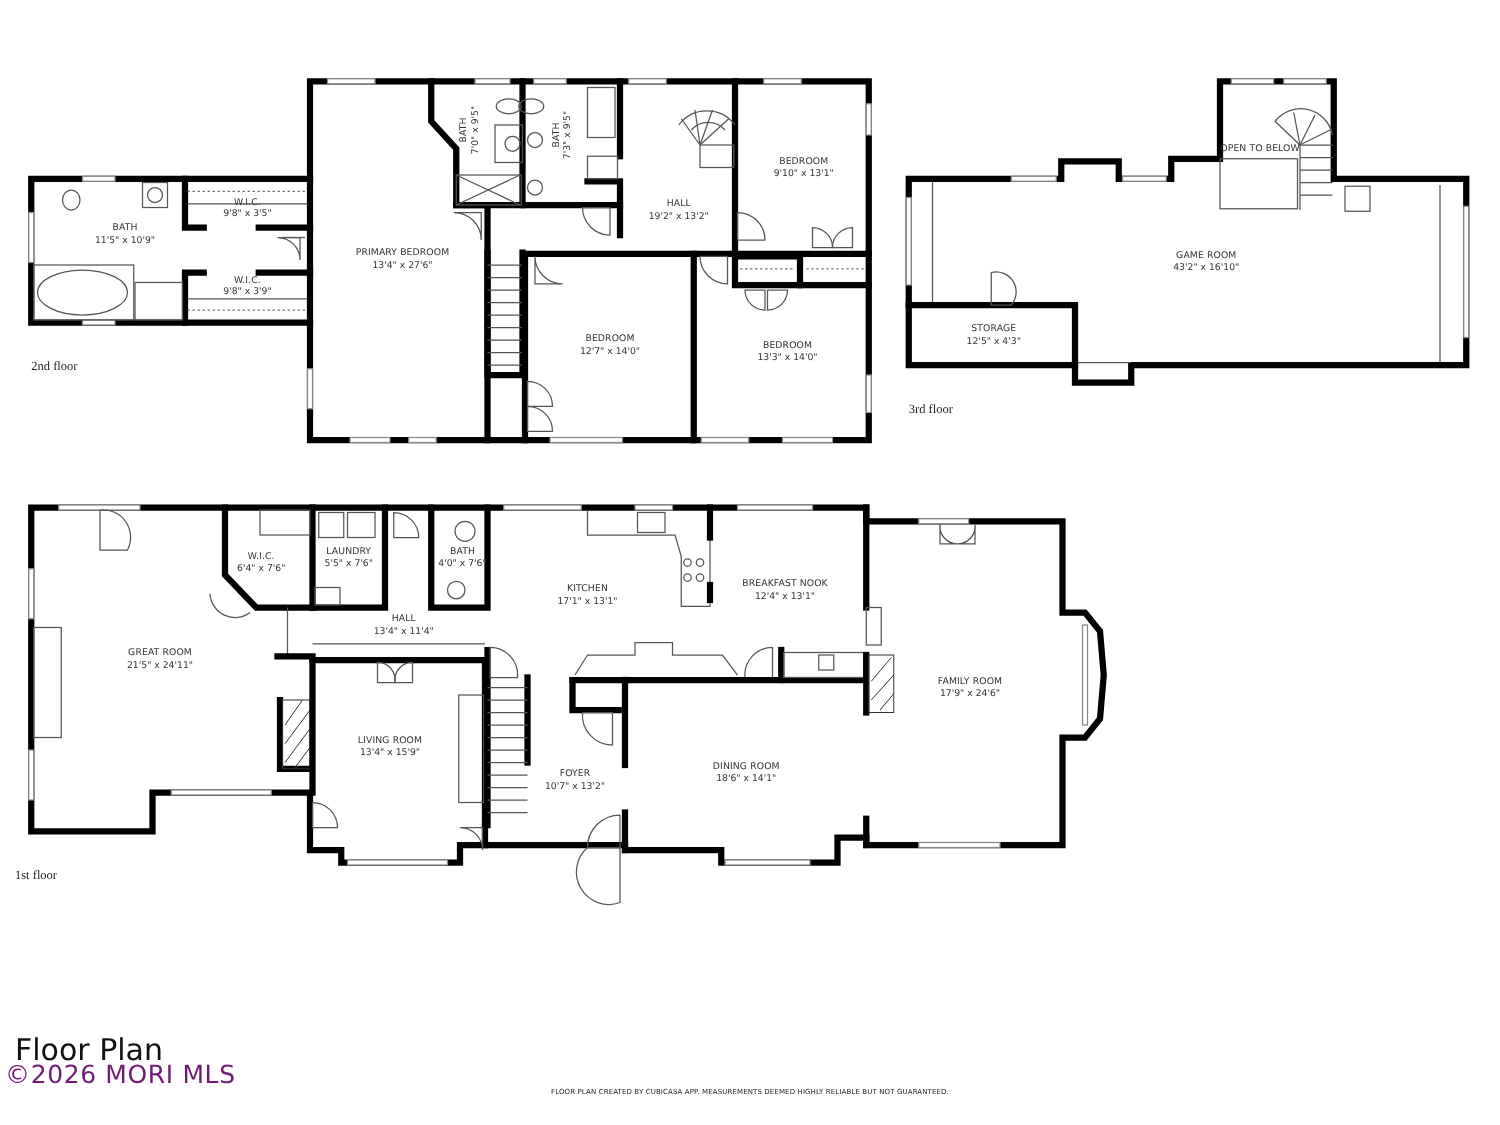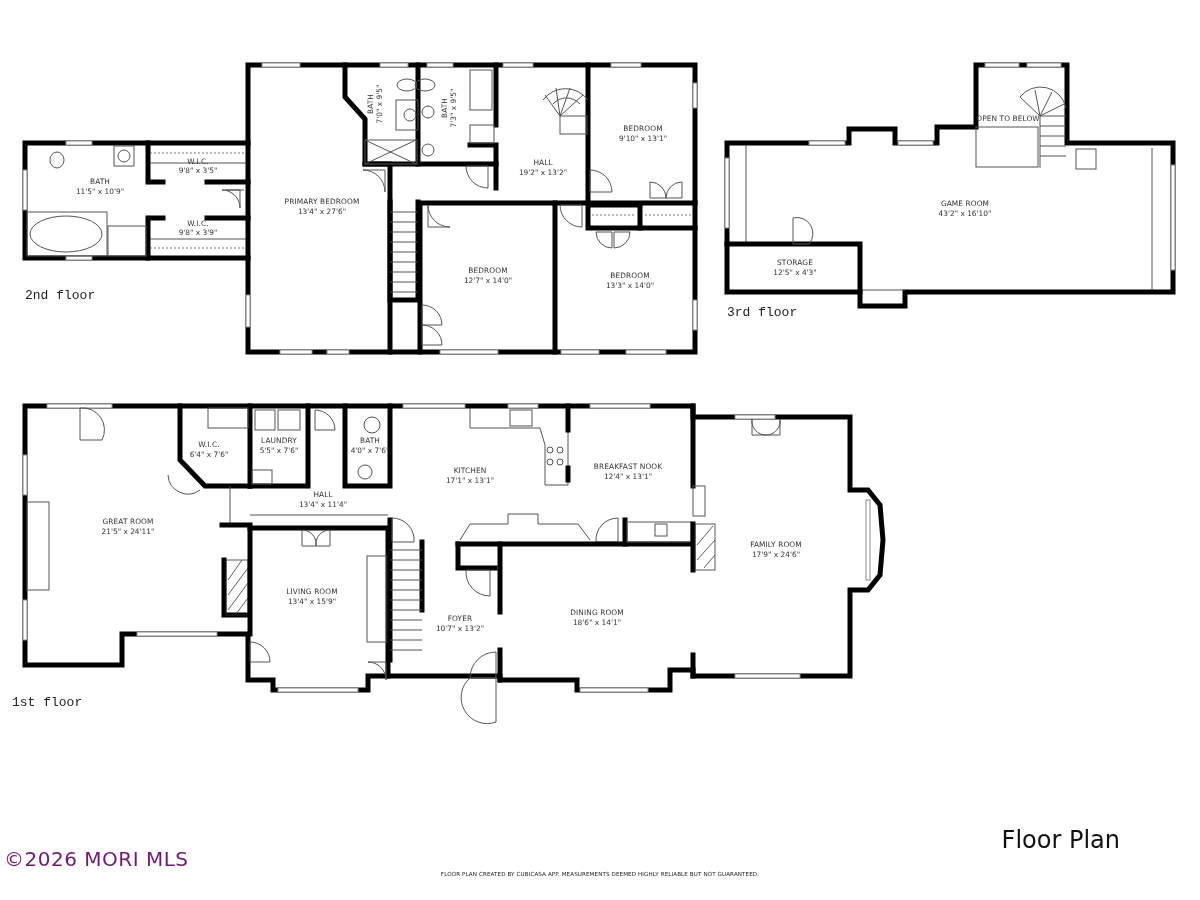--- a/index.html
+++ b/index.html
@@ -5,22 +5,22 @@
     html, body { margin: 0; padding: 0; background: #ffffff; }
     body { width: 1200px; height: 900px; position: relative; overflow: hidden; font-family: "DejaVu Sans", sans-serif; }
     #plan { position: absolute; left: 0; top: 0; width: 1200px; height: 900px; }
     .wall { stroke: #000; stroke-width: 5; fill: none; stroke-linecap: square; }
     .thin { stroke: #555; stroke-width: 1; fill: none; }
     .dash { stroke: #777; stroke-width: 1; fill: none; stroke-dasharray: 2 2; }
     .win { stroke: #888; stroke-width: 1; fill: #fff; }
     .hatch { stroke: #333; stroke-width: 0.8; fill: none; }
     .room-name { font-family: "DejaVu Sans", sans-serif; font-size: 7.4px; fill: #333; text-anchor: middle; letter-spacing: 0.1px; }
     .room-dim { font-family: "DejaVu Sans", sans-serif; font-size: 7.4px; fill: #333; text-anchor: middle; }
-    .floor-label { position: absolute; font-family: Liberation Mono, monospace; font-size: 13px; color: #222; }
-    .title { position: absolute; left: 0; width: 1120px; top: 826px; text-align: right; font-family: "DejaVu Sans", sans-serif; font-size: 24px; color: #111; }
+    .floor-label { position: absolute; font-family: Liberation Serif, serif; font-size: 10px; color: #222; }
+    .title { position: absolute; left: 12px; width: 1120px; top: 826px; text-align: left; font-family: "DejaVu Sans", sans-serif; font-size: 24px; color: #111; }
     .disclaimer { position: absolute; left: 0; width: 1200px; top: 871px; text-align: center; font-family: "DejaVu Sans", sans-serif; font-size: 5.6px; color: #222; letter-spacing: 0.1px; }
     .watermark { position: absolute; left: 4px; top: 847px; font-family: "DejaVu Sans", sans-serif; font-size: 20px; color: #701a75; letter-spacing: 0.5px; }
   </style>
 </head>
 <body>
 
 <svg id="plan" viewBox="0 0 1200 900" xmlns="http://www.w3.org/2000/svg">
 
   <g>
 
@@ -321,18 +321,18 @@
     <text class="room-name" x="460" y="621">FOYER</text>
     <text class="room-dim" x="460" y="631">10'7" x 13'2"</text>
     <text class="room-name" x="597" y="615">DINING ROOM</text>
     <text class="room-dim" x="597" y="625">18'6" x 14'1"</text>
     <text class="room-name" x="776" y="547">FAMILY ROOM</text>
     <text class="room-dim" x="776" y="557">17'9" x 24'6"</text>
   </g>
 </svg>
 
 <div class="floor-label" style="left:25px; top:288px;">2nd floor</div>
-<div class="floor-label" style="left:727px; top:305px;">3rd floor</div>
+<div class="floor-label" style="left:727px; top:322px;">3rd floor</div>
 <div class="floor-label" style="left:12px; top:695px;">1st floor</div>
 
 <div class="title">Floor Plan</div>
 <div class="disclaimer">FLOOR PLAN CREATED BY CUBICASA APP. MEASUREMENTS DEEMED HIGHLY RELIABLE BUT NOT GUARANTEED.</div>
 <div class="watermark">©2026 MORI MLS</div>
 
 </body></html>

